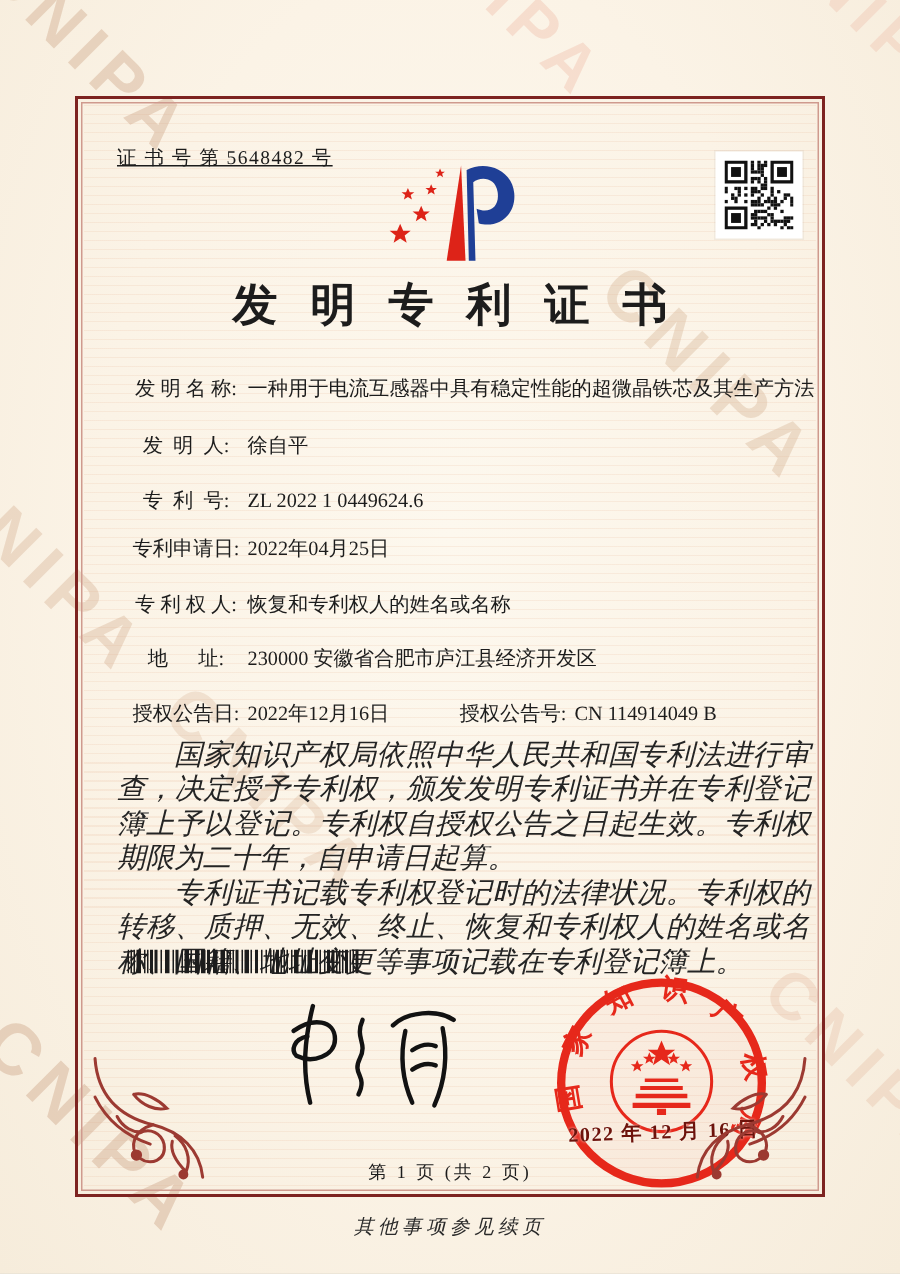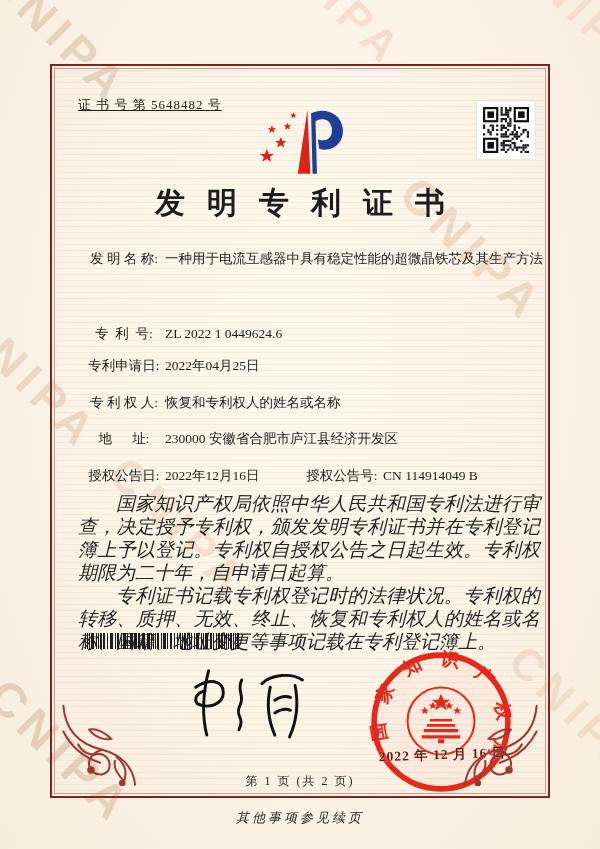--- a/index.html
+++ b/index.html
@@ -252,20 +252,23 @@
           <rect x="2.1904761904761907" y="32.85714285714286" width="10.952380952380953" height="10.952380952380953" fill="#fff"></rect>
           <rect x="4.380952380952381" y="35.04761904761905" width="6.571428571428572" height="6.571428571428572" fill="#111"></rect>
         </svg>
     </div>
 
     <div class="title">发明专利证书</div>
 
     <div class="field f0">
       <span class="lab">发 明 名 称:</span><span class="val">一种用于电流互感器中具有稳定性能的超微晶铁芯及其生产方法</span>
     </div>
+    <div class="field f1">
+      <span class="lab">发  明  人:</span><span class="val">徐自平</span>
+    </div>
     <div class="field f2">
       <span class="lab">专  利  号:</span><span class="val">ZL 2022 1 0449624.6</span>
     </div>
     <div class="field f3">
       <span class="lab">专利申请日:</span><span class="val">2022年04月25日</span>
     </div>
     <div class="field f4">
       <span class="lab">专 利 权 人:</span><span class="val">恢复和专利权人的姓名或名称</span>
     </div>
     <div class="field f5">

